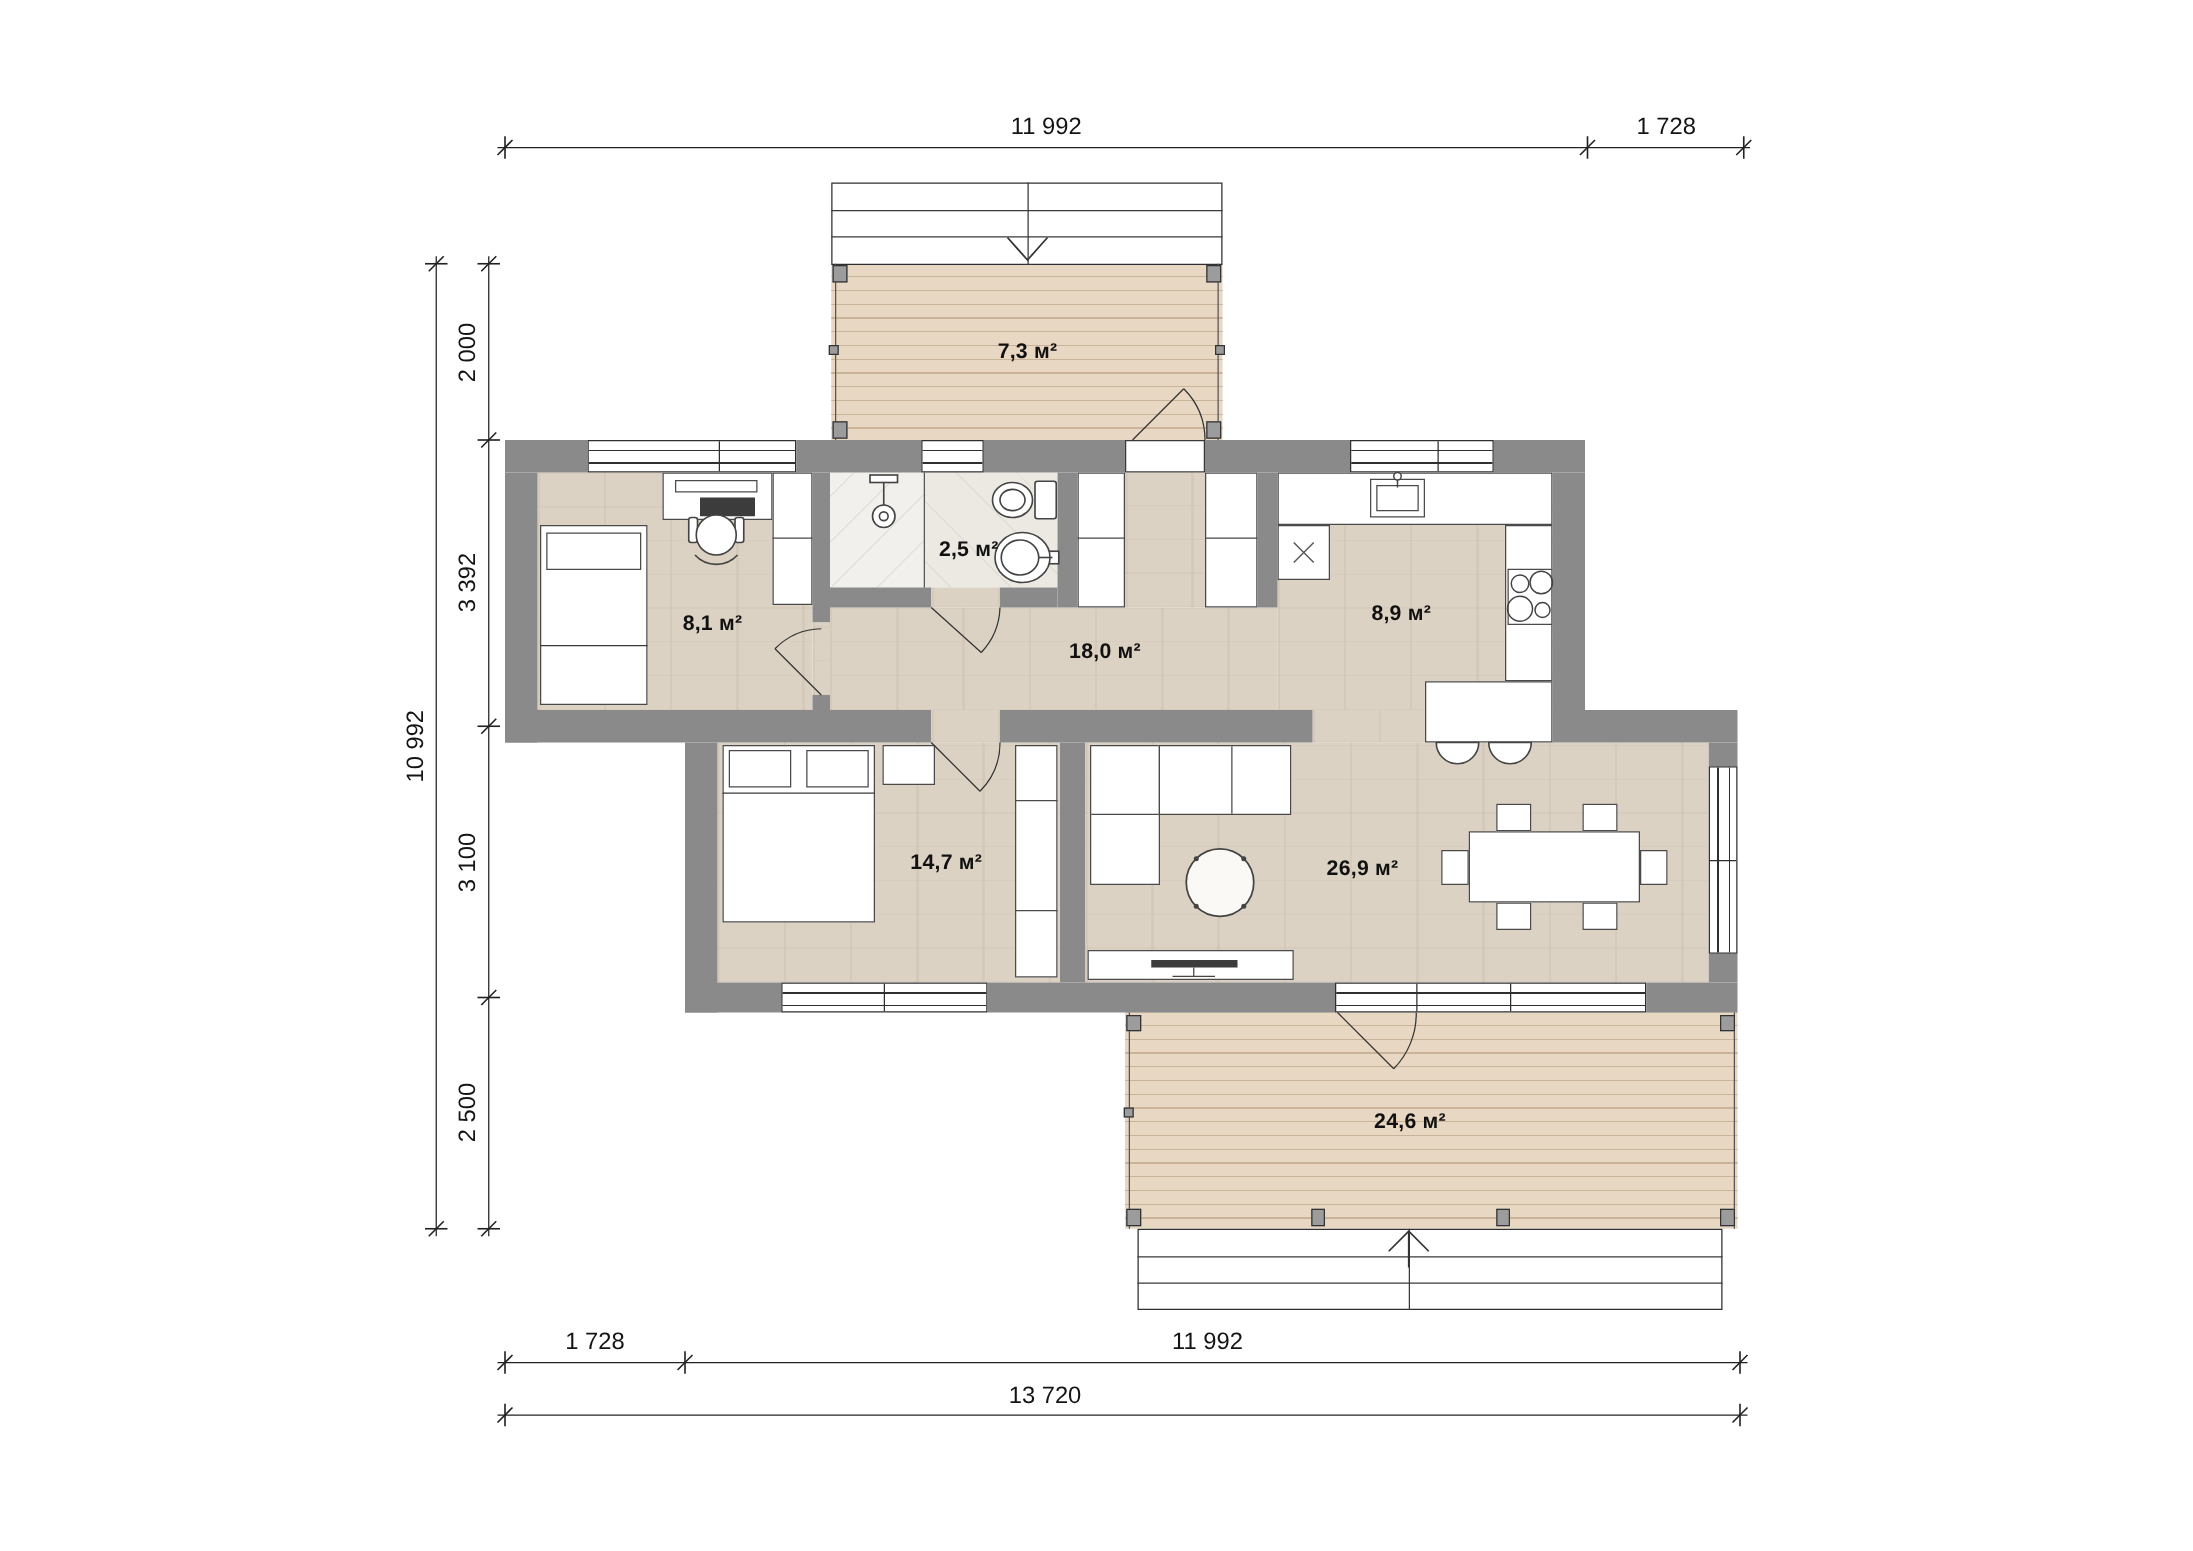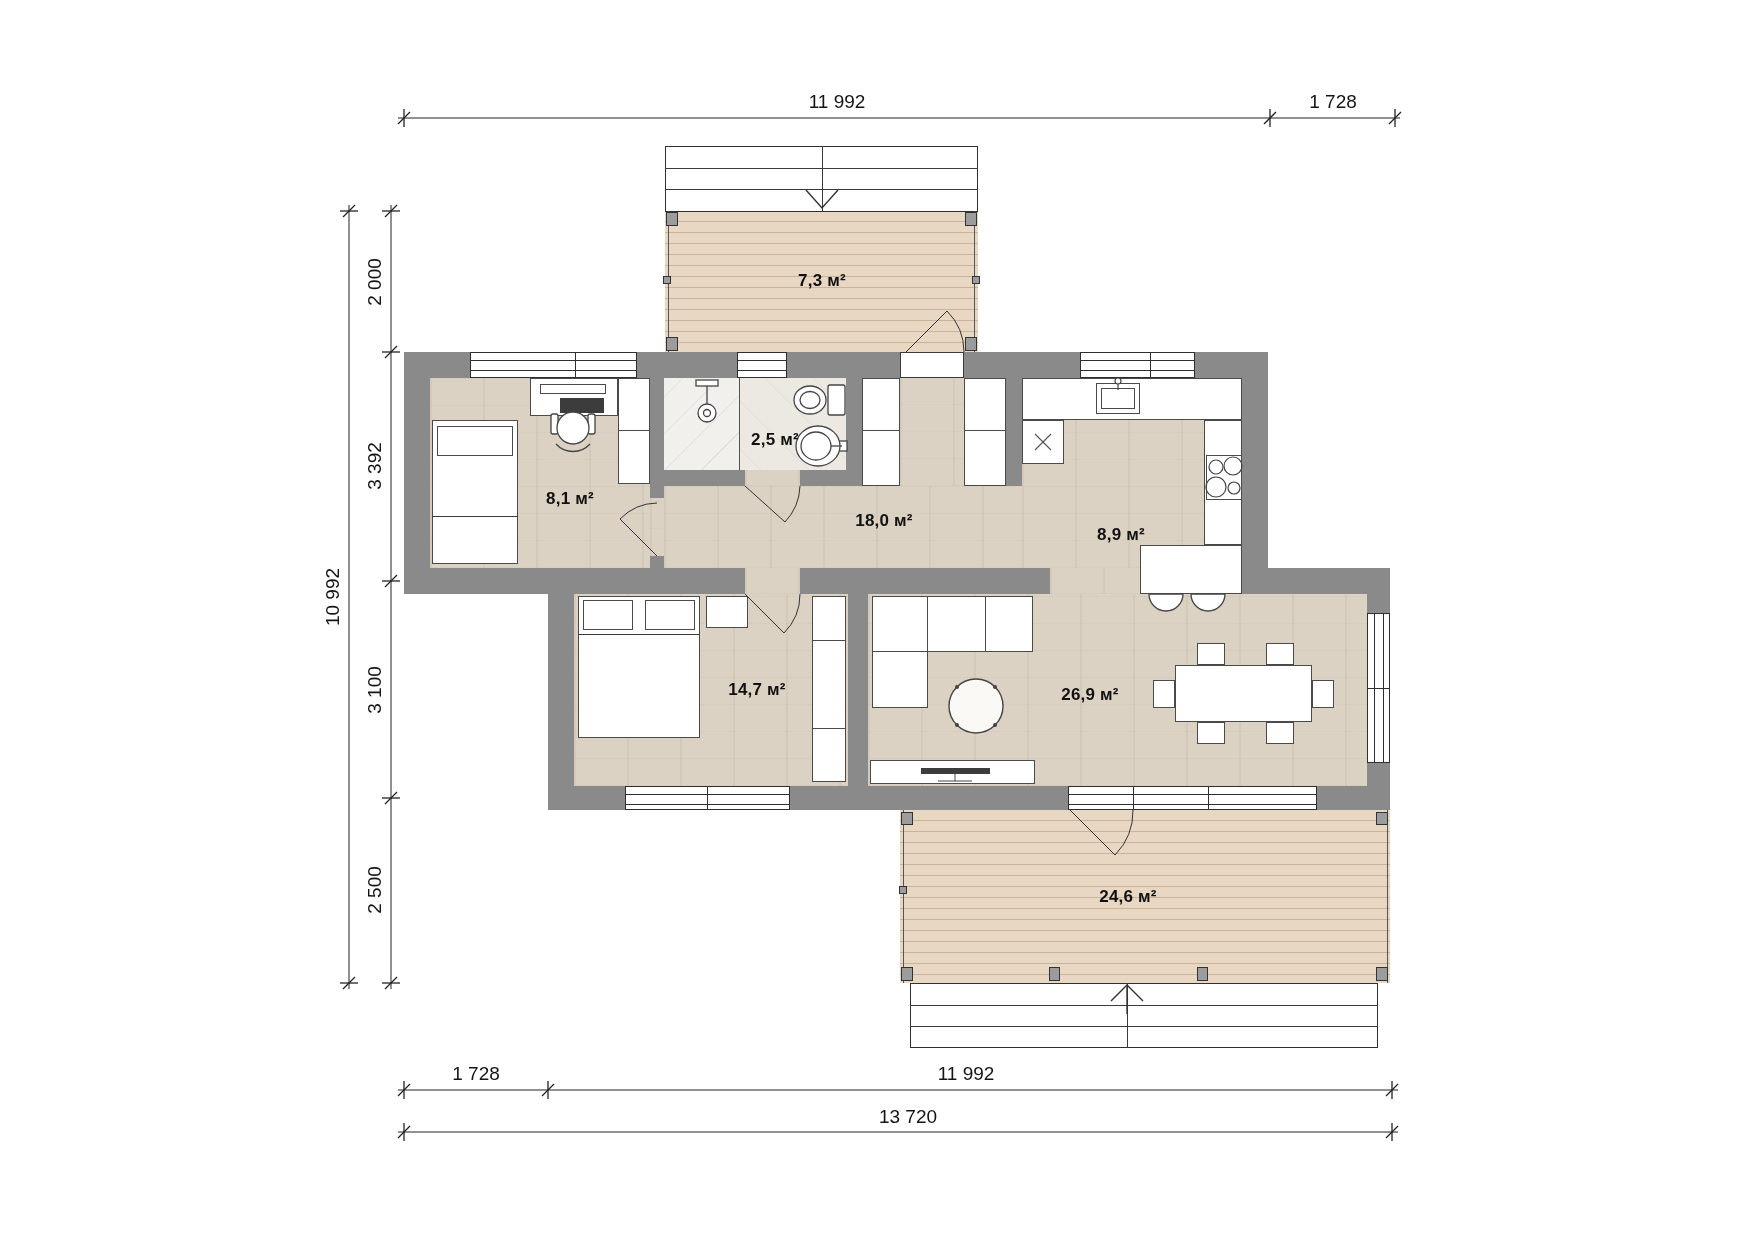--- a/index.html
+++ b/index.html
@@ -295,29 +295,29 @@
     <g stroke="#444" stroke-width="1">
       <line x1="955" y1="774" x2="955" y2="781"></line>
         <line x1="938" y1="781" x2="972" y2="781"></line>
     </g>
   </svg>
 
   <div class="label" style="left:822px;top:281px;">7,3 м²</div>
   <div class="label" style="left:570px;top:499px;">8,1 м²</div>
   <div class="label" style="left:775px;top:440px;">2,5 м²</div>
   <div class="label" style="left:884px;top:521px;">18,0 м²</div>
-  <div class="label" style="left:1121px;top:491px;margin-top:44px;">8,9 м²</div>
+  <div class="label" style="left:1121px;top:491px;">8,9 м²</div>
   <div class="label" style="left:757px;top:690px;">14,7 м²</div>
   <div class="label" style="left:1090px;top:695px;">26,9 м²</div>
   <div class="label" style="left:1128px;top:897px;">24,6 м²</div>
 
   <div class="dim" style="left:837px;top:102px;">11 992</div>
   <div class="dim" style="left:1333px;top:102px;">1 728</div>
   <div class="dim v" style="left:333px;top:597px;">10 992</div>
   <div class="dim v" style="left:375px;top:282px;">2 000</div>
   <div class="dim v" style="left:375px;top:466px;">3 392</div>
   <div class="dim v" style="left:375px;top:690px;">3 100</div>
   <div class="dim v" style="left:375px;top:890px;">2 500</div>
   <div class="dim" style="left:476px;top:1074px;">1 728</div>
   <div class="dim" style="left:966px;top:1074px;">11 992</div>
-  <div class="dim" style="left:908px;top:1117px;">13 720</div>
+  <div class="dim" style="left:836px;top:1117px;">13 720</div>
 
 </div>
 
 </body></html>

